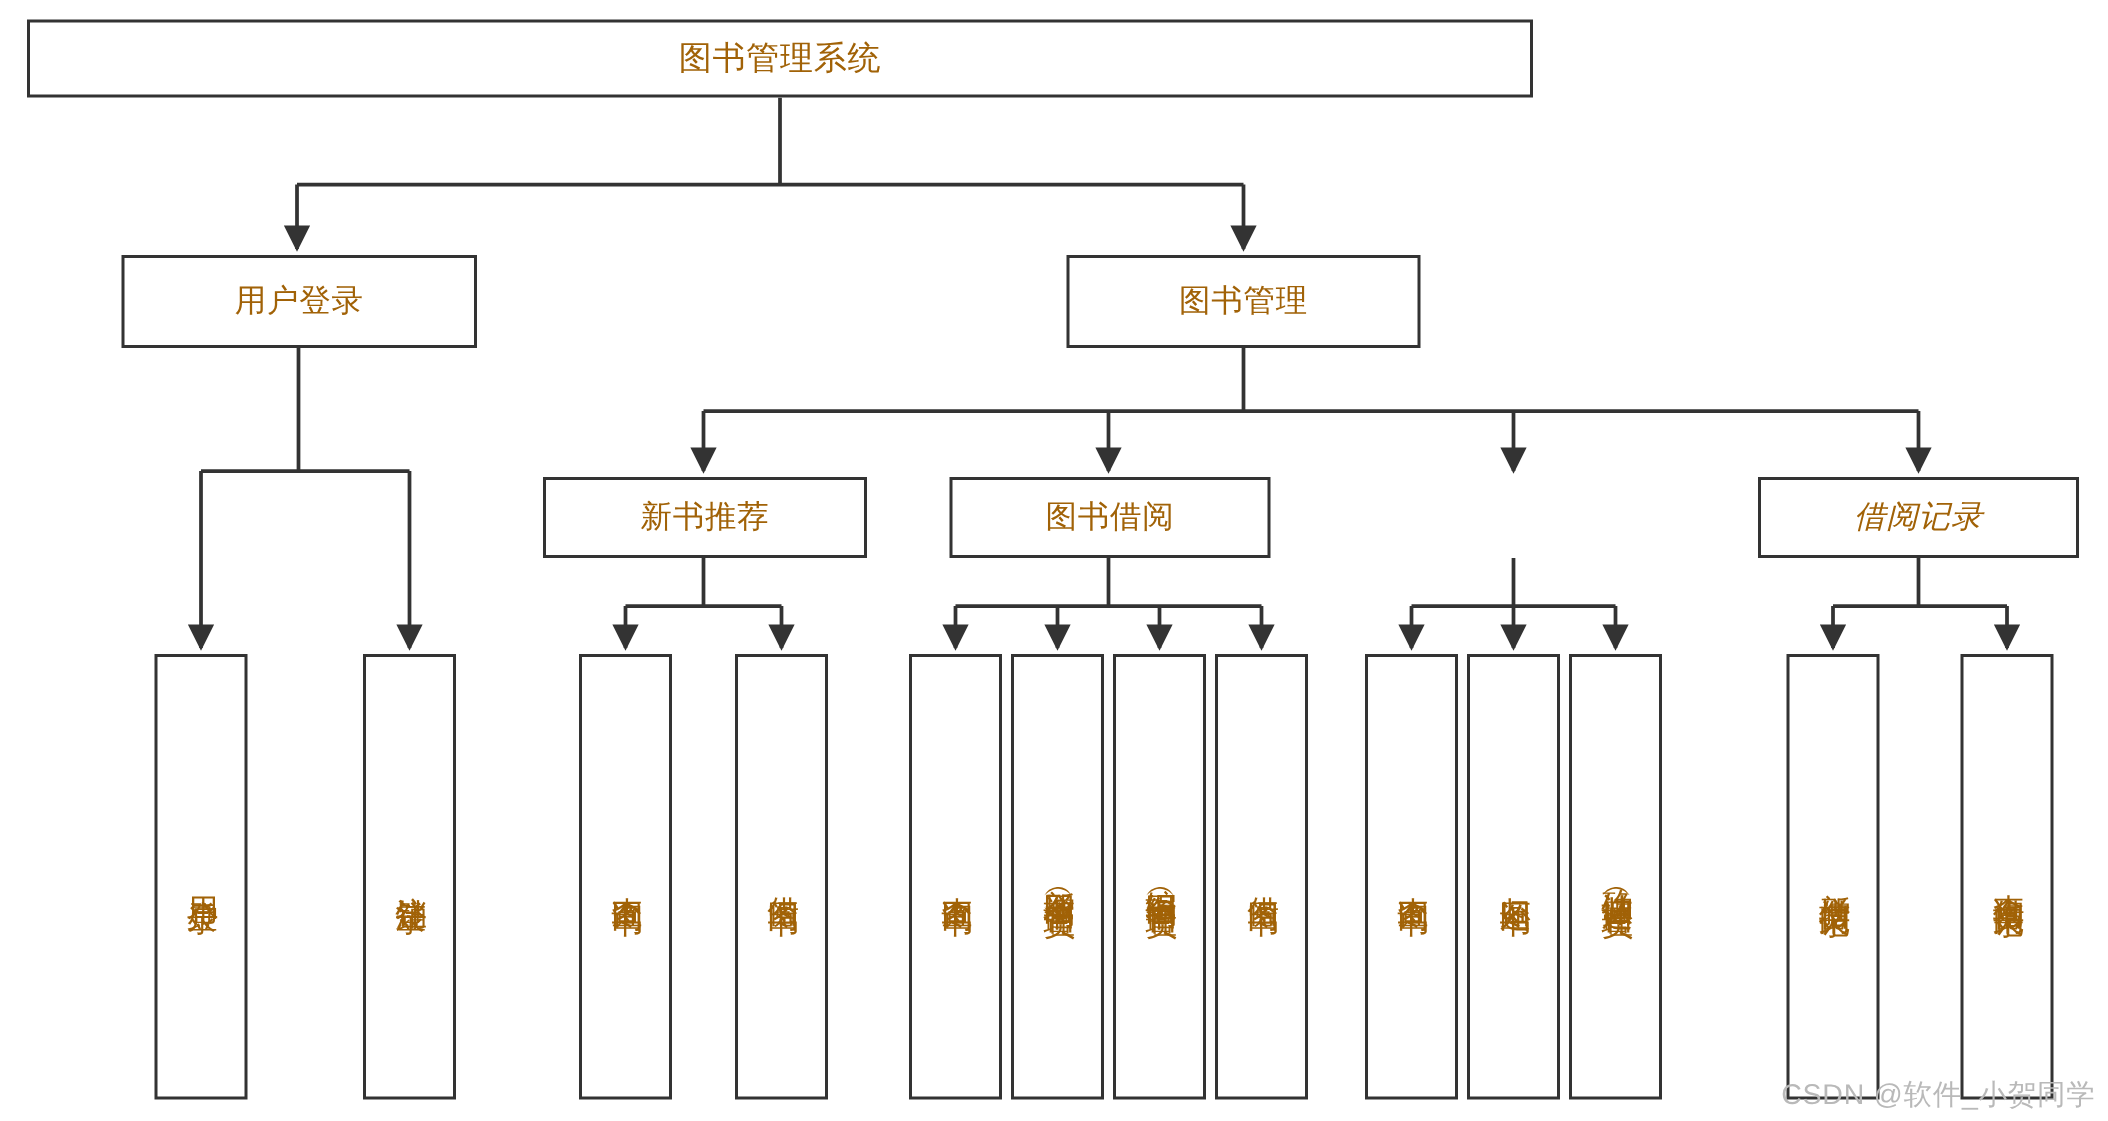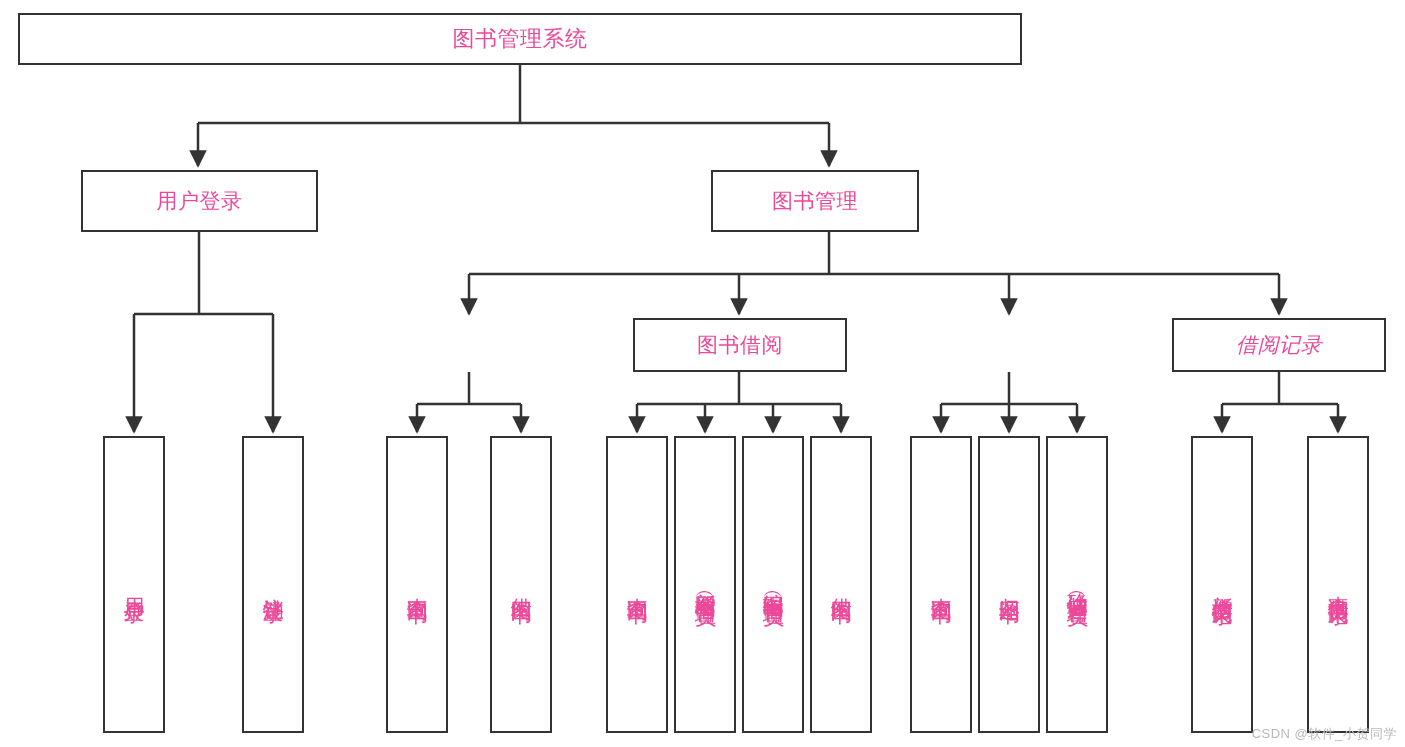--- a/index.html
+++ b/index.html
@@ -27,21 +27,21 @@
     pointer-events: none;
   }
   .node {
     position: absolute;
     box-sizing: border-box;
     background: #ffffff;
     border: 2px solid #333333;
     display: flex;
     align-items: center;
     justify-content: center;
-    color: #ec4899;
+    color: #a16207;
     text-align: center;
     z-index: 2;
   }
   .node.h {
     font-size: 21px;
     line-height: 1.2;
     letter-spacing: 0.5px;
   }
   .node.v {
     writing-mode: vertical-rl;
@@ -57,21 +57,21 @@
     display: block;
     white-space: nowrap;
   }
   .node.root {
     font-size: 22px;
   }
   #watermark {
     position: absolute;
     right: 8px;
     bottom: 4px;
-    font-size: 13px;
+    font-size: 19px;
     color: #b9b9b9;
     letter-spacing: 0.5px;
     z-index: 5;
     white-space: nowrap;
   }
 </style>
 </head>
 <body>
 
 <div id="canvas">
@@ -126,24 +126,27 @@
     </g>
   </svg>
 
   <div class="node h root" style="left:18px; top:13px; width:1004px; height:52px;">
     <span>图书管理系统</span>
   </div>
 
   <div class="node h" style="left:81px; top:170px; width:237px; height:62px;">
     <span>用户登录</span>
   </div>
-  <div class="node h" style="left:711px; top:170px; width:208px; height:62px;">
+  <div class="node h" style="left:711px; top:170px; width:236px; height:62px;">
     <span>图书管理</span>
   </div>
 
+  <div class="node h" style="left:362px; top:318px; width:216px; height:54px;">
+    <span>新书推荐</span>
+  </div>
   <div class="node h" style="left:633px; top:318px; width:214px; height:54px;">
     <span>图书借阅</span>
   </div>
   <div class="node h" style="left:1172px; top:318px; width:214px; height:54px;font-style:italic;">
     <span>借阅记录</span>
   </div>
 
   <div class="node v" style="left:103px; top:436px; width:62px; height:297px;">
     <span>用户登录</span>
   </div>

